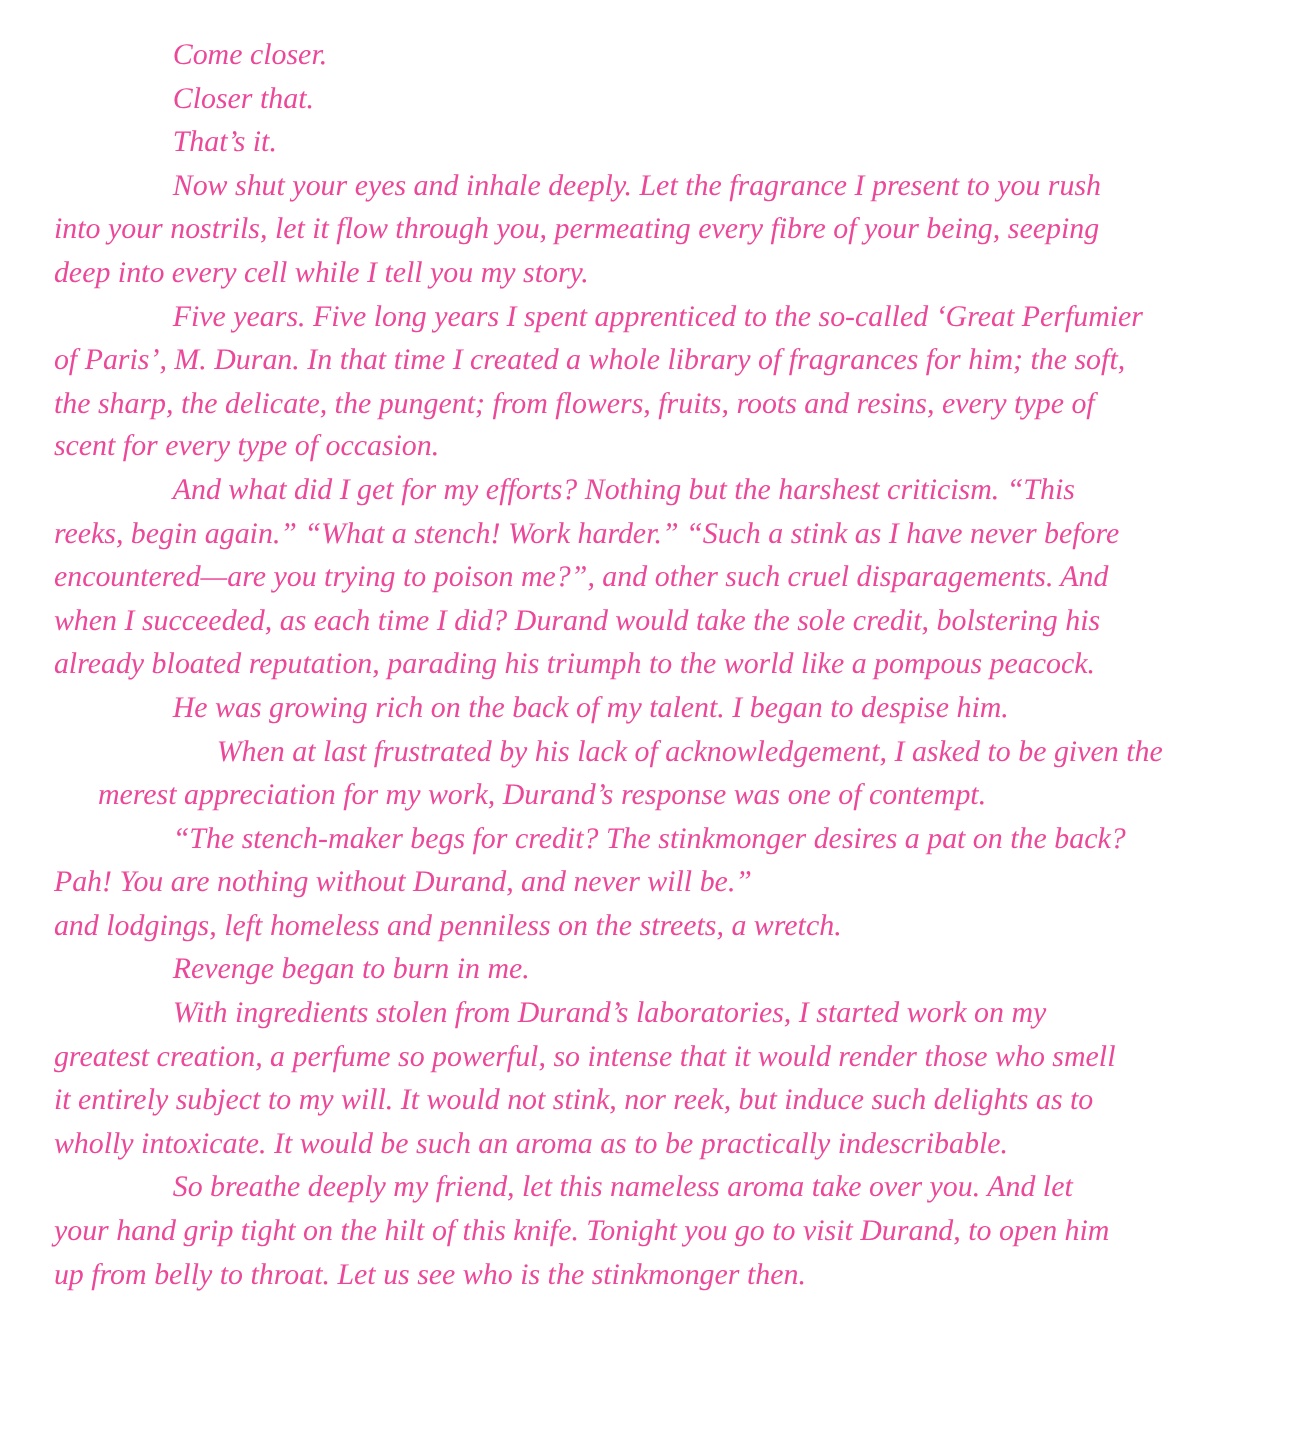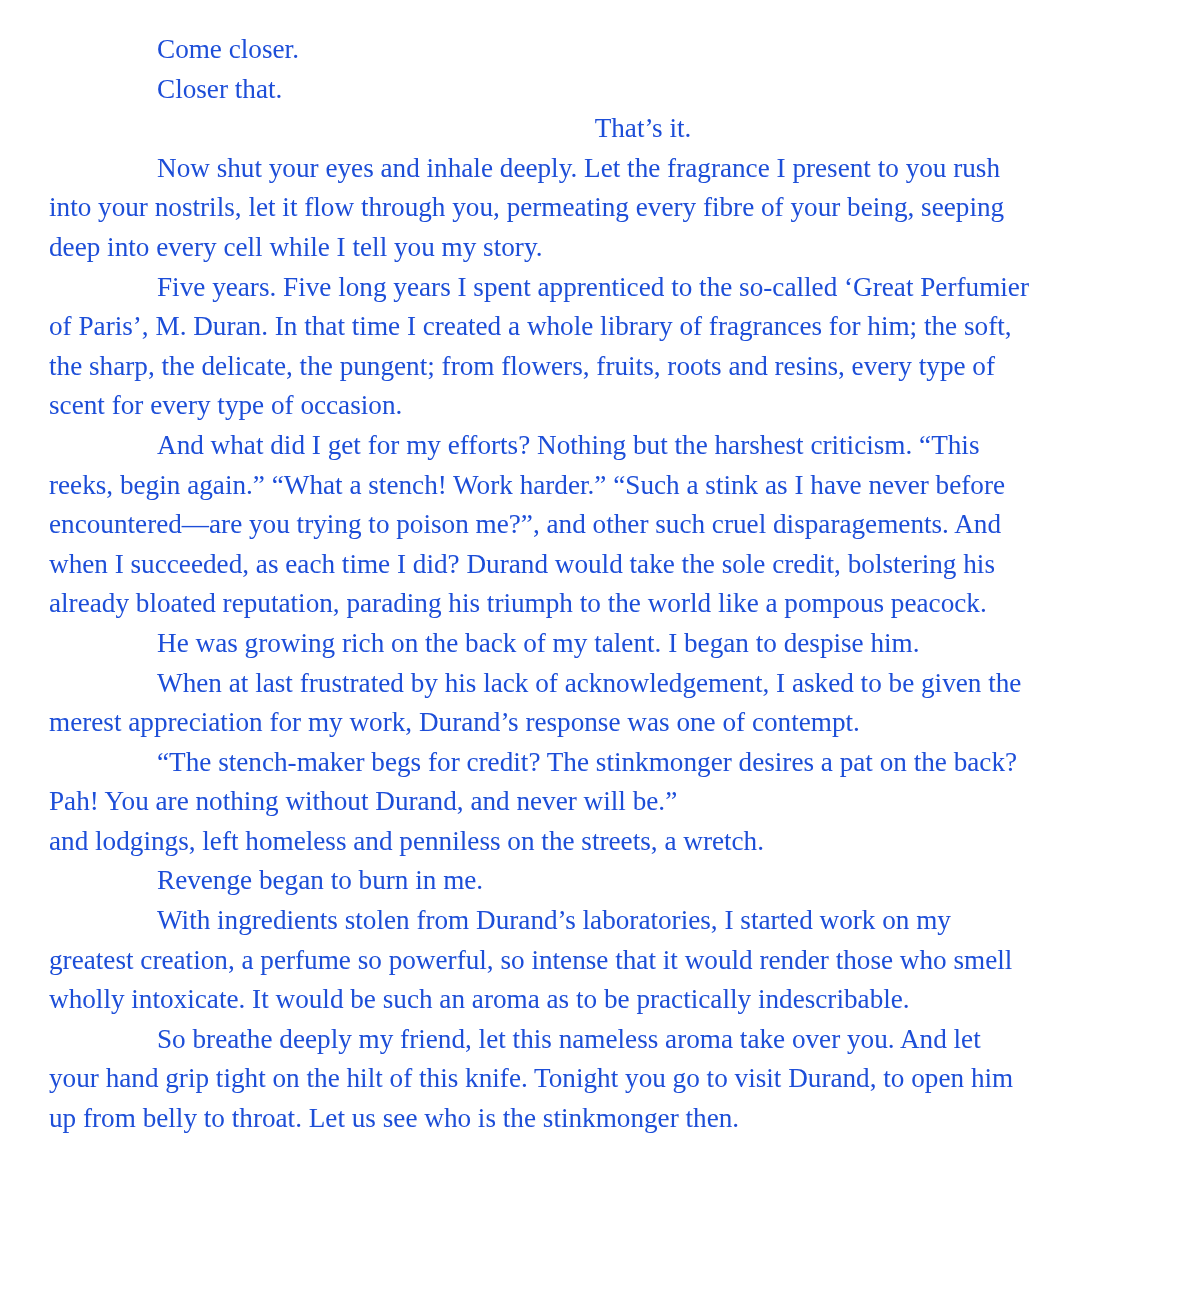--- a/index.html
+++ b/index.html
@@ -14,21 +14,22 @@
       position: relative;
     }
     .page {
       position: absolute;
       left: 49px;
       top: 30px;
       width: 1080px;
       font-family: "Liberation Serif", "DejaVu Serif", serif;
       font-size: 27.2px;
       line-height: 39.6px;
-      color: #1d4ed8;
+      color: #ec4899;
+      font-style: italic;
     }
     .para {
       margin: 0;
       padding: 0;
       text-indent: 108px;
       white-space: normal;
     }
     .line {
       display: block;
       white-space: nowrap;
@@ -40,21 +41,21 @@
 </head>
 <body>
 
 <div class="page" id="doc">
     <div class="para" style="text-indent: 0px;">
       <span class="line first">Come closer.</span>
     </div>
     <div class="para" style="text-indent: 0px;">
       <span class="line first">Closer that.</span>
     </div>
-    <div class="para" style="text-indent: 0px; text-align: center;">
+    <div class="para" style="text-indent: 0px;">
       <span class="line first">That’s it.</span>
     </div>
     <div class="para" style="text-indent: 0px;">
       <span class="line first">Now shut your eyes and inhale deeply. Let the fragrance I present to you rush</span>
       <span class="line">into your nostrils, let it flow through you, permeating every fibre of your being, seeping</span>
       <span class="line">deep into every cell while I tell you my story.</span>
     </div>
     <div class="para" style="text-indent: 0px;">
       <span class="line first">Five years. Five long years I spent apprenticed to the so-called ‘Great Perfumier</span>
       <span class="line">of Paris’, M. Duran. In that time I created a whole library of fragrances for him; the soft,</span>
@@ -64,37 +65,38 @@
     <div class="para" style="text-indent: 0px;">
       <span class="line first">And what did I get for my efforts? Nothing but the harshest criticism. “This</span>
       <span class="line">reeks, begin again.” “What a stench! Work harder.” “Such a stink as I have never before</span>
       <span class="line">encountered—are you trying to poison me?”, and other such cruel disparagements. And</span>
       <span class="line">when I succeeded, as each time I did? Durand would take the sole credit, bolstering his</span>
       <span class="line">already bloated reputation, parading his triumph to the world like a pompous peacock.</span>
     </div>
     <div class="para" style="text-indent: 0px;">
       <span class="line first">He was growing rich on the back of my talent. I began to despise him.</span>
     </div>
-    <div class="para" style="text-indent: 0px;">
+    <div class="para" style="text-indent: 0px; margin-left: 40px;">
       <span class="line first">When at last frustrated by his lack of acknowledgement, I asked to be given the</span>
       <span class="line">merest appreciation for my work, Durand’s response was one of contempt.</span>
     </div>
     <div class="para" style="text-indent: 0px;">
       <span class="line first">“The stench-maker begs for credit? The stinkmonger desires a pat on the back?</span>
       <span class="line">Pah! You are nothing without Durand, and never will be.”</span>
     </div>
     <div class="para" style="text-indent: 0px;">
       <span class="line">and lodgings, left homeless and penniless on the streets, a wretch.</span>
     </div>
     <div class="para" style="text-indent: 0px;">
       <span class="line first">Revenge began to burn in me.</span>
     </div>
     <div class="para" style="text-indent: 0px;">
       <span class="line first">With ingredients stolen from Durand’s laboratories, I started work on my</span>
       <span class="line">greatest creation, a perfume so powerful, so intense that it would render those who smell</span>
+      <span class="line">it entirely subject to my will. It would not stink, nor reek, but induce such delights as to</span>
       <span class="line">wholly intoxicate. It would be such an aroma as to be practically indescribable.</span>
     </div>
     <div class="para" style="text-indent: 0px;">
       <span class="line first">So breathe deeply my friend, let this nameless aroma take over you. And let</span>
       <span class="line">your hand grip tight on the hilt of this knife. Tonight you go to visit Durand, to open him</span>
       <span class="line">up from belly to throat. Let us see who is the stinkmonger then.</span>
     </div>
   </div>
 
 </body></html>

